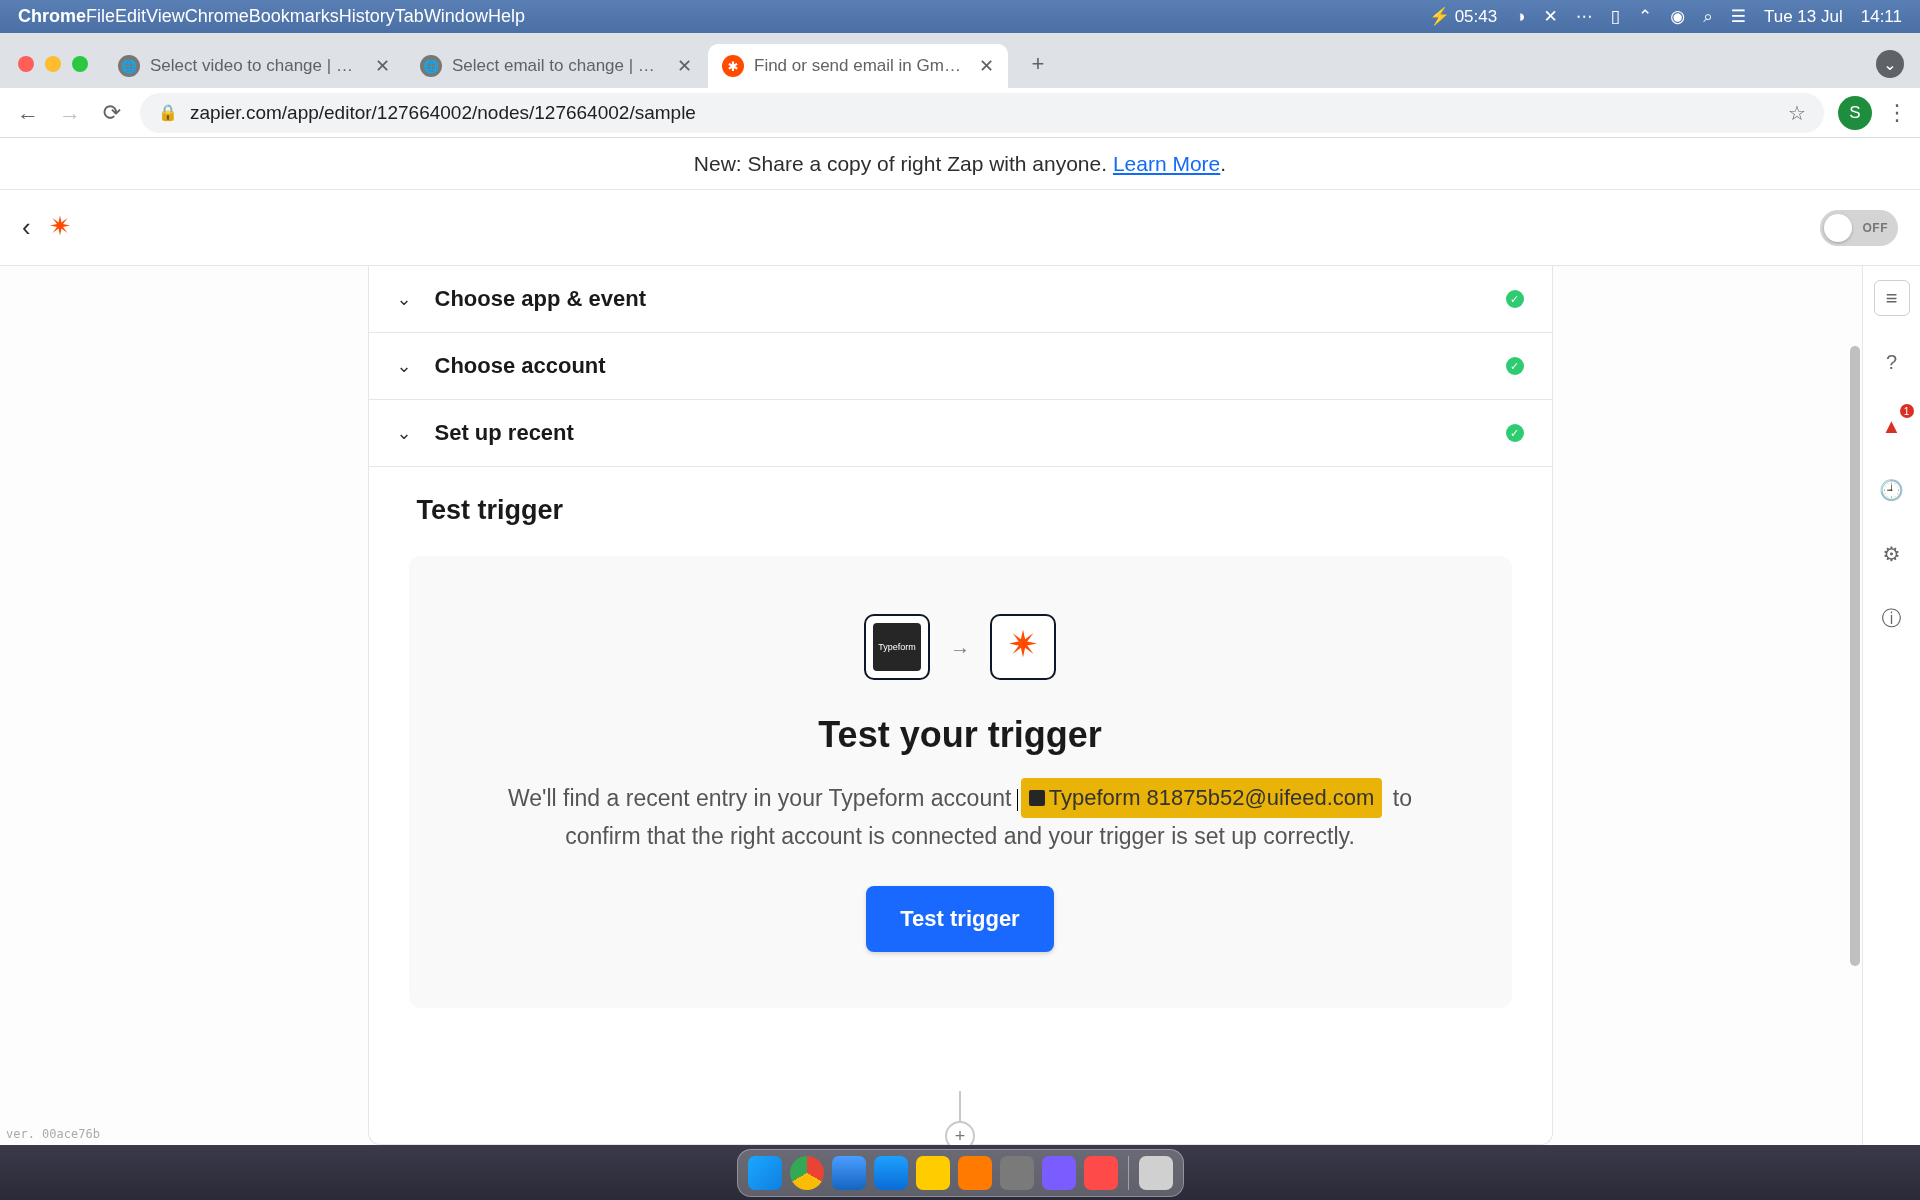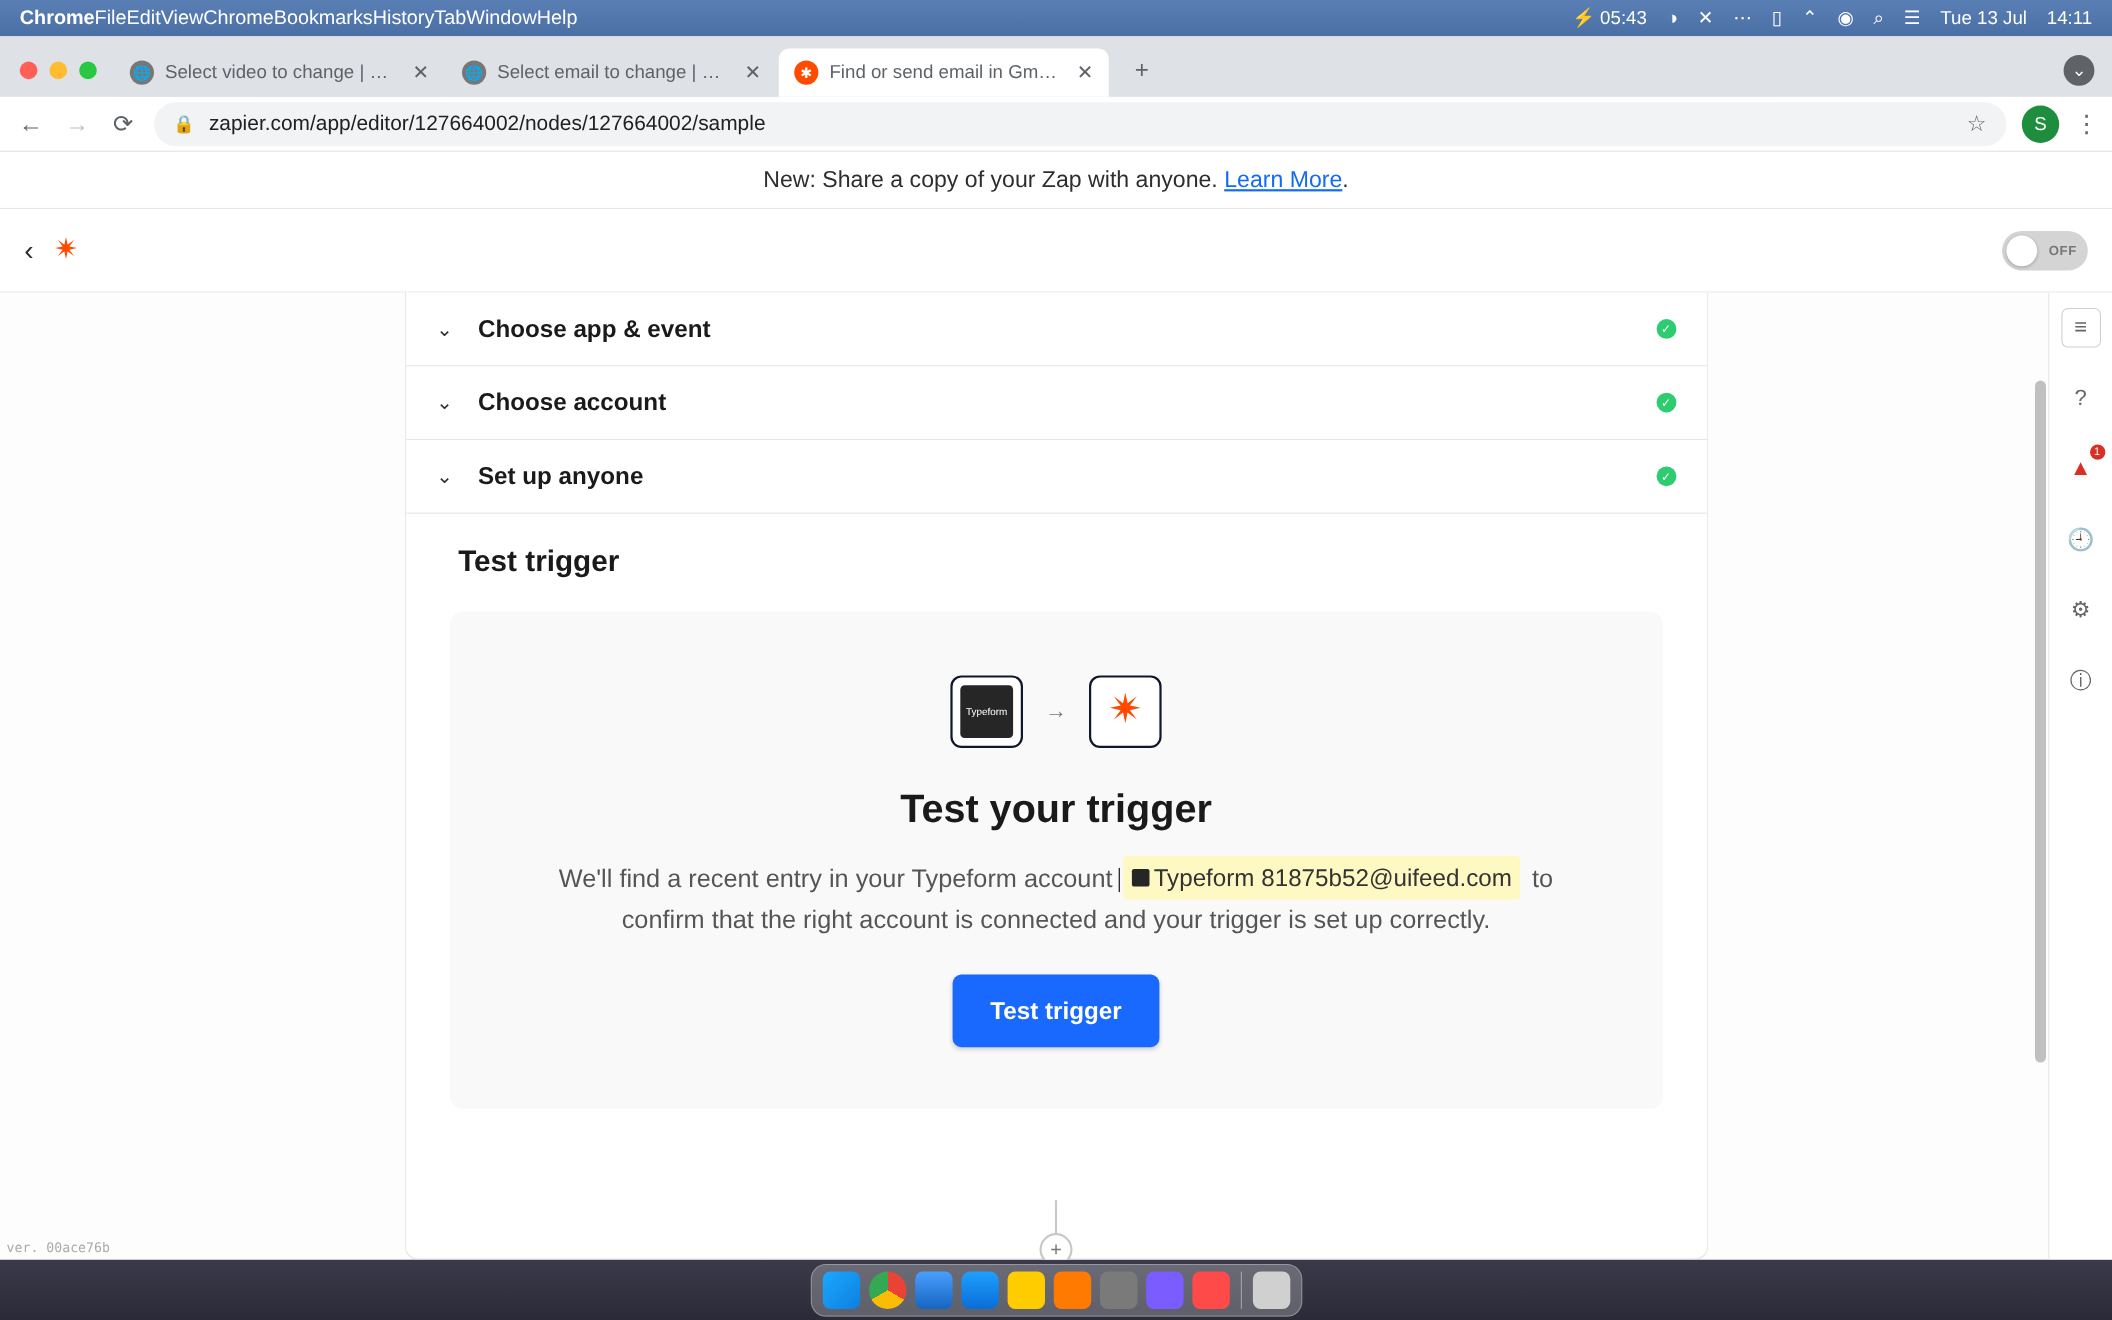--- a/index.html
+++ b/index.html
@@ -63,21 +63,21 @@
 .test-section{ padding:28px 40px 52px;}
 .test-section h2{ font-size:27px; font-weight:800; color:#1a1a1a; margin-bottom:30px; margin-left:8px;}
 .test-box{ background:#f9f9f9; border-radius:12px; padding:58px 40px 56px; text-align:center;}
 .icon-flow{ display:flex; align-items:center; justify-content:center; gap:20px; margin-bottom:34px;}
 .app-icon-box{ width:66px; height:66px; border:2px solid #0f172a; border-radius:10px; background:#fff; display:flex; align-items:center; justify-content:center;}
 .app-icon-box.typeform-box .tf-inner{ width:48px; height:48px; background:#262627; border-radius:4px; display:flex; align-items:center; justify-content:center; color:#fff; font-size:9px; font-weight:500;}
 .app-icon-box.zapier-box svg{ width:42px; height:42px;}
 .flow-arrow{ color:#777; font-size:20px;}
 .test-box h3{ font-size:36px; font-weight:800; color:#1a1a1a; margin-bottom:22px;}
 .test-box p{ font-size:23px; color:#555; line-height:1.65; max-width:920px; margin:0 auto 30px;}
-.account-chip{ display:inline-flex; align-items:center; gap:4px; background:#fef9c3; padding:2px 8px; border-radius:4px; color:#333; font-size:22px; margin:0 4px;}
+.account-chip{ display:inline-flex; align-items:center; gap:4px; background:#eab308; padding:2px 8px; border-radius:4px; color:#333; font-size:22px; margin:0 4px;}
 .account-chip .chip-icon{ width:16px; height:16px; background:#262627; border-radius:2px; display:inline-block;}
 .test-btn{ background:#1969ff; color:#fff; border:none; border-radius:8px; padding:20px 34px; font-size:22px; font-weight:700; cursor:pointer; box-shadow:0 2px 4px rgba(0,0,0,.15);}
 .add-step{ position:absolute; left:50%; transform:translateX(-50%); bottom:-6px; display:flex; flex-direction:column; align-items:center;}
 .add-step .line{ width:2px; height:30px; background:#c8c8c8;}
 .add-step .plus{ width:30px; height:30px; border-radius:50%; background:#fff; border:2px solid #c8c8c8; color:#777; display:flex; align-items:center; justify-content:center; font-size:18px;}
 
 
 .right-rail{ position:absolute; right:0; top:0; bottom:0; width:58px; border-left:1px solid #e6e6e6; background:#fff; display:flex; flex-direction:column; align-items:center; padding-top:14px; gap:28px;}
 .rail-btn{ width:36px; height:36px; border-radius:6px; display:flex; align-items:center; justify-content:center; color:#666; font-size:20px;}
 .rail-btn.alert{ position:relative; color:#d93025;}
@@ -183,21 +183,21 @@
     <span class="star">☆</span>
   </div>
   <div class="profile-badge">
       <span>S</span>
     </div>
   <span class="kebab">⋮</span>
 </div>
 
 <div class="banner">
   <span>
-    <span>New: Share a copy of your Zap with anyone. </span><a href="#">Learn More</a><span>.</span>
+    <span>New: Share a copy of right Zap with anyone. </span><a href="#">Learn More</a><span>.</span>
   </span>
 </div>
 
 <div class="app-header">
   <div class="left-area">
     <span class="back-chev">‹</span>
     <span class="zap-logo">
       <svg class="zapier-star" viewBox="0 0 24 24">
           <path d="M12 2l1.2 5.6L18 4l-3.6 4.8L20 10l-5.6 1.2L18 16l-4.8-3.6L12 18l-1.2-5.6L6 16l3.6-4.8L4 10l5.6-1.2L6 4l4.8 3.6z"></path>
         </svg>
@@ -216,21 +216,21 @@
       <span class="label">Choose app &amp; event</span>
       <span class="check">✓</span>
     </div>
     <div class="section-row">
       <span class="chev">⌄</span>
       <span class="label">Choose account</span>
       <span class="check">✓</span>
     </div>
     <div class="section-row">
       <span class="chev">⌄</span>
-      <span class="label">Set up anyone</span>
+      <span class="label">Set up recent</span>
       <span class="check">✓</span>
     </div>
 
     <div class="test-section">
       <h2>Test trigger</h2>
       <div class="test-box">
         <div class="icon-flow">
           <div class="app-icon-box typeform-box">
             <div class="tf-inner">Typeform</div>
           </div>

